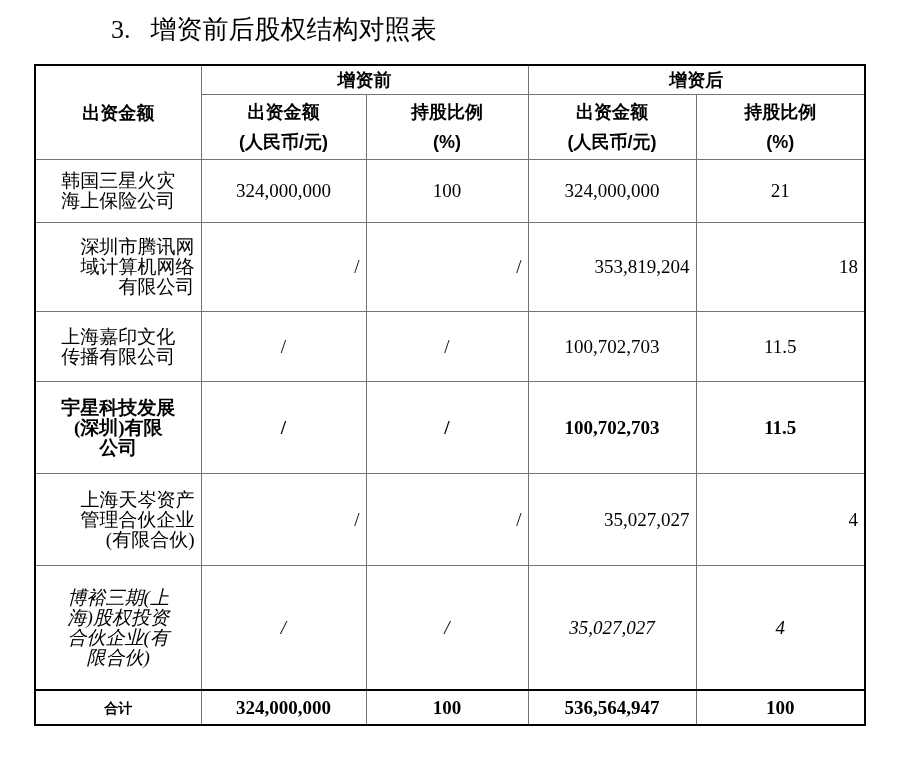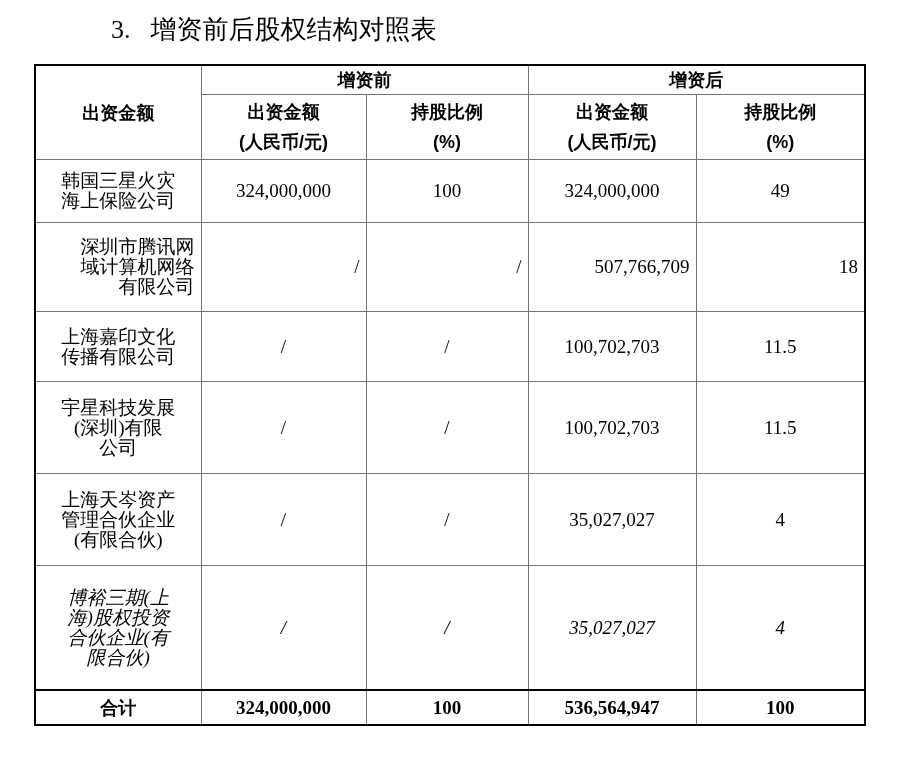--- a/index.html
+++ b/index.html
@@ -52,31 +52,31 @@
   .hdr-sub { height: 62px; }
   .hdr-sub .line { line-height: 30px; }
   .name-cell {
     white-space: pre-line;
     line-height: 20px;
     font-size: 19px;
   }
   tr.r1 td { height: 58px; }
   tr.r2 td { height: 84px; text-align: right; }
   tr.r3 td { height: 65px; }
-  tr.r4 td { height: 87px; }
-  tr.r5 td { height: 87px; }
+  tr.r4 td { height: 87px; font-weight: bold; }
+  tr.r5 td { height: 87px; text-align: right; }
   tr.r6 td { height: 119px; font-style: italic; }
   tr.total-row td {
     height: 29px;
     font-weight: bold;
     border-top: 2px solid #000000;
   }
   tr.total-row td.name-cell {
     font-family: Liberation Sans, sans-serif;
-    font-size: 18px;
+    font-size: 14px;
     margin-left: 12px;
   }
 </style>
 </head>
 <body>
 
 <div class="doc-title">
   <span class="num">3.</span><span>增资前后股权结构对照表</span>
 </div>
 
@@ -113,29 +113,29 @@
       </th>
     </tr>
   </thead>
   <tbody>
     <tr class="r1">
       <td class="name-cell">韩国三星火灾
 海上保险公司</td>
       <td>324,000,000</td>
       <td>100</td>
       <td>324,000,000</td>
-      <td>49</td>
+      <td>21</td>
     </tr>
     <tr class="r2">
       <td class="name-cell">深圳市腾讯网
 域计算机网络
 有限公司</td>
       <td>/</td>
       <td>/</td>
-      <td>507,766,709</td>
+      <td>353,819,204</td>
       <td>18</td>
     </tr>
     <tr class="r3">
       <td class="name-cell">上海嘉印文化
 传播有限公司</td>
       <td>/</td>
       <td>/</td>
       <td>100,702,703</td>
       <td>11.5</td>
     </tr>

